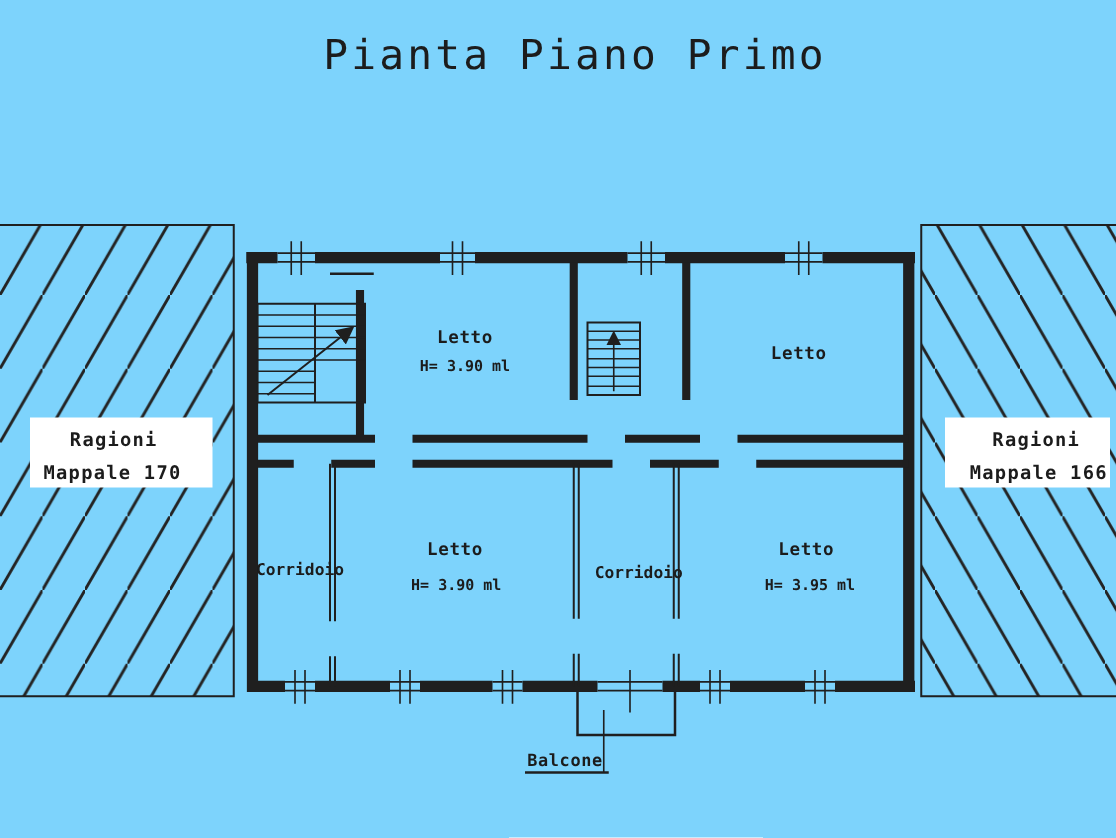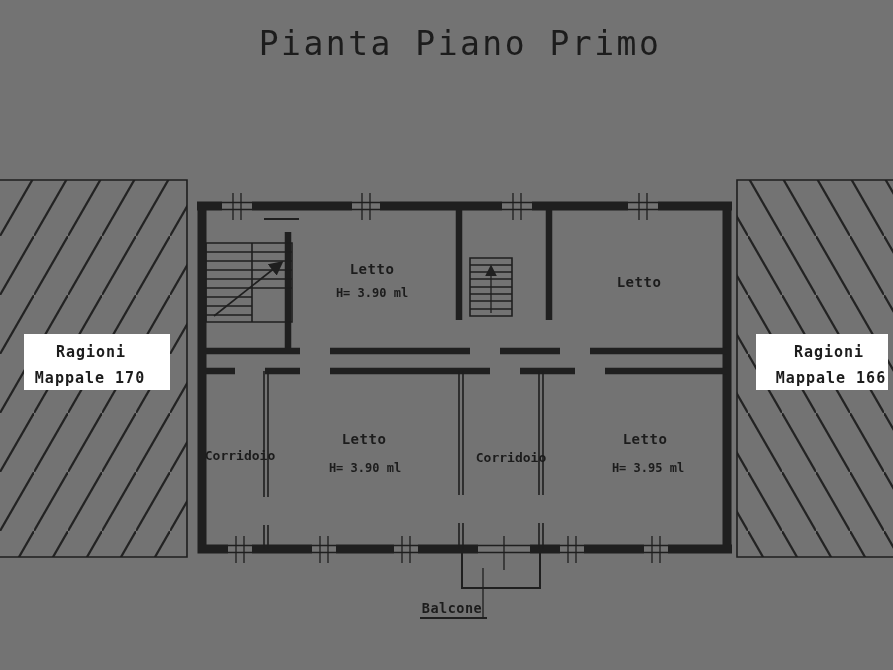--- a/index.html
+++ b/index.html
@@ -1,17 +1,17 @@
 <!DOCTYPE html>
 <html><head>
 <meta charset="utf-8">
 <style>
   html,body{margin:0;padding:0;background:#ffffff;}
   .page{
-    width:893px;height:670px;position:relative;background:#737373;
+    width:893px;height:670px;position:relative;background:#7dd3fc;
     font-family:"DejaVu Sans Mono","Liberation Mono",monospace;
     overflow:hidden;
   }
   svg{display:block;}
   text{fill:#1c1c1c;text-anchor:middle;}
   .title-text{font-size:33px;letter-spacing:2.5px;}
   .parcel-text{font-size:15px;font-weight:bold;letter-spacing:1px;}
   .room-text{font-size:14px;font-weight:bold;letter-spacing:.5px;}
   .corr-text{font-size:13px;font-weight:bold;}
   .h-text{font-size:12px;font-weight:bold;}

